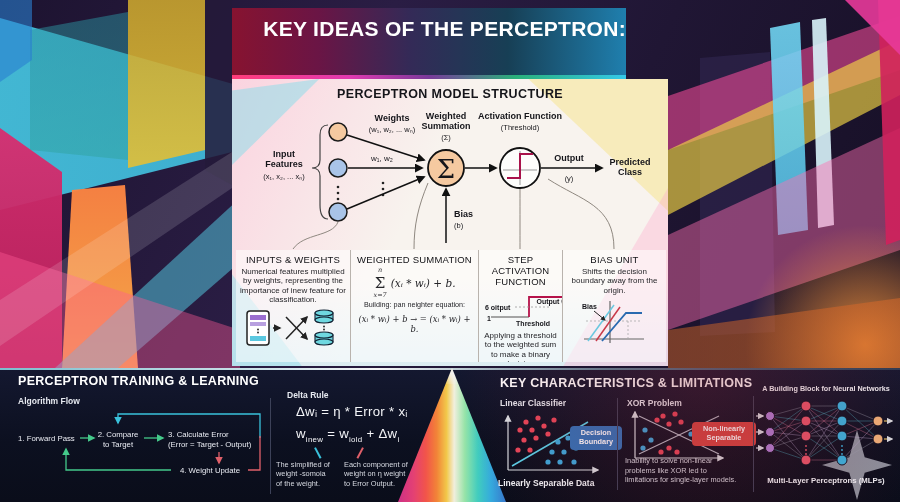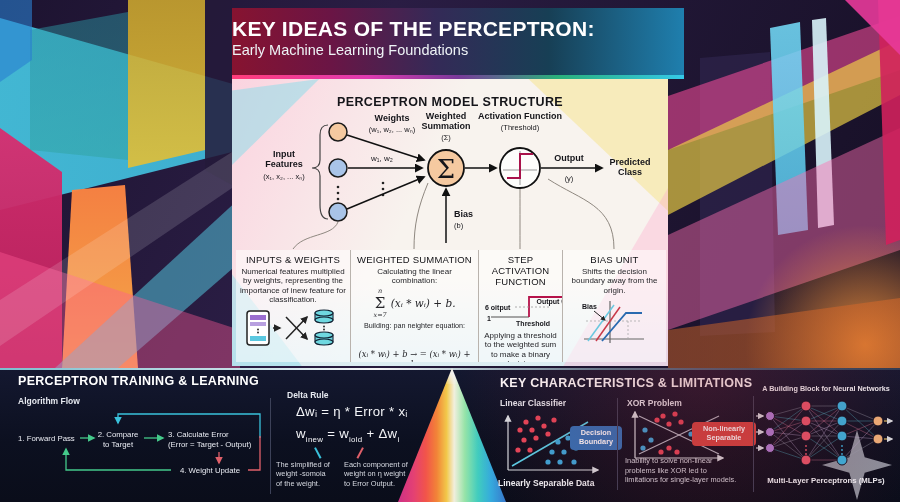--- a/index.html
+++ b/index.html
@@ -23,36 +23,36 @@
   .b2{clip-path:polygon(668px 150px,900px 40px,900px 95px,668px 215px);background:#f2d545;opacity:.65;}
   .b3{clip-path:polygon(770px 28px,800px 22px,808px 230px,778px 235px);background:linear-gradient(180deg,#79e2ff,#2fa9d8);opacity:.85;}
   .b4{clip-path:polygon(812px 20px,826px 18px,834px 225px,818px 228px);background:#d9f4fb;opacity:.9;}
   .b5{clip-path:polygon(668px 235px,900px 128px,900px 250px,668px 330px);background:#ff6fb2;opacity:.45;}
   .b6{background:radial-gradient(circle at 865px 345px,rgba(255,154,61,.85) 0,rgba(255,154,61,0) 120px);}
   .b7{clip-path:polygon(878px 0,900px 0,900px 240px,886px 245px);background:#d0215c;opacity:.9;}
   .b8{clip-path:polygon(845px 0,900px 0,900px 55px);background:#e83a9a;opacity:.9;}
   .b9{clip-path:polygon(700px 58px,770px 52px,775px 332px,700px 336px);background:#2c2248;opacity:.8;}
   .b10{clip-path:polygon(668px 330px,900px 298px,900px 368px,668px 368px);background:linear-gradient(90deg,#7a3a22,#d86a2a);opacity:.55;}
   
-  .hdr{position:absolute;left:232px;top:8px;width:452px;height:67px;z-index:3;text-align:left;
+  .hdr{position:absolute;left:232px;top:8px;width:394px;height:67px;z-index:3;text-align:right;
        background:linear-gradient(90deg,#871330 0%,#6a1545 22%,#342a57 45%,#173f55 70%,#1f7fae 100%);}
   .hdr::after{content:'';position:absolute;left:0;bottom:-4px;width:100%;height:4px;
        background:linear-gradient(90deg,#ff3d7a,#e03ab0 30%,#7a3a9a 50%,#2ab07a 72%,#35c9e8 100%);}
   .hdr h1{margin:9px 0 0;font-size:21px;letter-spacing:.3px;color:#fff;}
   .hdr h2{margin:1px 0 0;font-size:14.5px;font-weight:400;color:#eef3f6;}
   
   .panel{position:absolute;left:232px;top:79px;width:436px;height:287px;z-index:2;background:#f8f3ee;}
   .ps{position:absolute;left:0;top:0;width:100%;height:100%;pointer-events:none;}
   .ps1{clip-path:polygon(0 4%,20% 0,0 30%);background:#8fdcea;opacity:.55;}
   .ps2{background:linear-gradient(115deg,rgba(255,160,200,.38),rgba(255,255,255,0) 42%);}
   .ps3{clip-path:polygon(100% 0,68% 0,100% 46%);background:#f6e391;opacity:.55;}
   .ps4{clip-path:polygon(0 68%,16% 100%,0 100%);background:#8fdcea;opacity:.5;}
   .ps5{background:linear-gradient(0deg,rgba(190,230,245,.5),rgba(255,255,255,0) 30%);}
   .ps6{clip-path:polygon(100% 38%,76% 100%,100% 100%);background:#ffa4cb;opacity:.33;}
-  .pheading{position:relative;z-index:1;margin:0;padding-top:16px;text-align:center;
+  .pheading{position:relative;z-index:1;margin:0;padding-top:8px;text-align:center;
             font-size:12.5px;font-weight:700;letter-spacing:.4px;color:#15151a;}
   .diagram{position:absolute;left:0;top:26px;width:436px;height:145px;z-index:1;}
   text{fill:#15151a;}
   .t9b{font:700 9px "Liberation Sans",sans-serif;}
   .t8{font:400 8px "Liberation Sans",sans-serif;}
   .t75{font:400 7.5px "Liberation Sans",sans-serif;}
   .t7b{font:700 7px "Liberation Sans",sans-serif;}
   .sigma-t{font:400 26px "DejaVu Serif",serif;}
   
   .boxes{position:absolute;left:4px;top:171px;width:430px;height:112px;z-index:1;display:grid;
@@ -61,21 +61,21 @@
   .box+.box{border-left:1px solid #b9b3ad;}
   .box .bt{font-size:9.5px;font-weight:400;letter-spacing:.2px;margin:1px 0 2px;white-space:pre-line;color:#121216;}
   .box .bb{font-size:8px;line-height:1.18;}
   .frow{display:flex;align-items:center;justify-content:center;gap:4px;margin:2px 0;}
   .sumblk{display:flex;flex-direction:column;align-items:center;line-height:1;}
   .sumblk .lim{font-size:6.5px;}
   .sumblk .sy{font:400 15px "DejaVu Serif",serif;}
   .math{font-style:italic;font-family:"DejaVu Serif",serif;}
   .f1{font-size:10.5px;}
   .exlab{font-size:7.2px;margin-top:2px;}
-  .exline{font-size:8.4px;margin-top:19px;}
+  .exline{font-size:8.4px;margin-top:5px;}
   .b2intro{font-size:7.2px;}
   
   .band{position:absolute;left:0;top:368px;width:900px;height:134px;z-index:3;color:#e9ebf2;
         background:linear-gradient(180deg,#141830 0%,#0c1020 55%,#0a0d1a 100%);}
   .band::before{content:'';position:absolute;top:0;left:0;width:100%;height:2px;
         background:linear-gradient(90deg,rgba(140,220,235,.85),rgba(255,255,255,.95) 42%,rgba(140,220,235,.55) 68%,rgba(90,130,150,.35));}
   .band::after{content:'';position:absolute;inset:0;pointer-events:none;
         background:radial-gradient(circle at 78% 0,rgba(150,30,50,.30),rgba(0,0,0,0) 34%);}
   .bh{position:absolute;font-size:12.5px;font-weight:700;letter-spacing:.3px;color:#fff;}
   .bsub{position:absolute;font-size:8.5px;font-weight:700;color:#e5e8ef;}
@@ -122,21 +122,20 @@
     <div class="sh b4"></div>
       <div class="sh b5"></div>
     <div class="sh b6"></div>
       <div class="sh b7"></div>
     <div class="sh b8"></div>
       <div class="sh b10"></div>
   </div>
 
   <div class="hdr">
     <h1>KEY IDEAS OF THE PERCEPTRON:</h1>
-    <h2>Early Machine Learning Foundations</h2>
   </div>
 
   <div class="panel">
     <div class="ps ps2"></div>
       <div class="ps ps1"></div>
     <div class="ps ps3"></div>
       <div class="ps ps5"></div>
     <div class="ps ps4"></div>
       <div class="ps ps6"></div>
     <h3 class="pheading">PERCEPTRON MODEL STRUCTURE</h3>
@@ -251,21 +250,20 @@
           </g>
           <g fill="#333">
               <circle cx="79" cy="18.5" r="1"></circle>
               <circle cx="79" cy="21.5" r="1"></circle>
             </g>
         </svg>
       </div>
 
       <div class="box">
         <div class="bt">WEIGHTED SUMMATION</div>
-        <div class="bb b2intro">Calculating the linear combination:</div>
         <div class="frow">
           <span class="sumblk">
             <span class="lim math">n</span>
             <span class="sy">Σ</span>
             <span class="lim math">x=7</span>
           </span>
           <span class="math f1">(xᵢ * wᵢ) + b.</span>
         </div>
         <div class="exlab">Building: pan neighter equation:</div>
         <div class="math exline">(xᵢ * wᵢ) + b → = (xᵢ * wᵢ) + b.</div>

